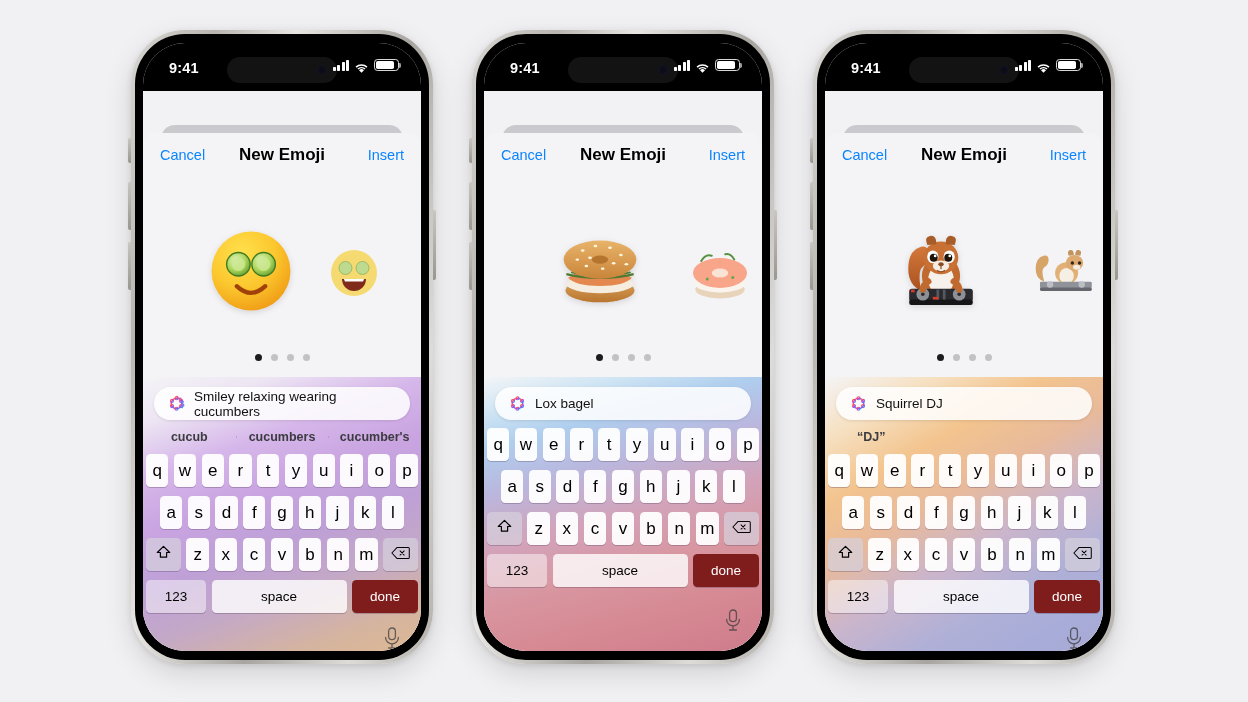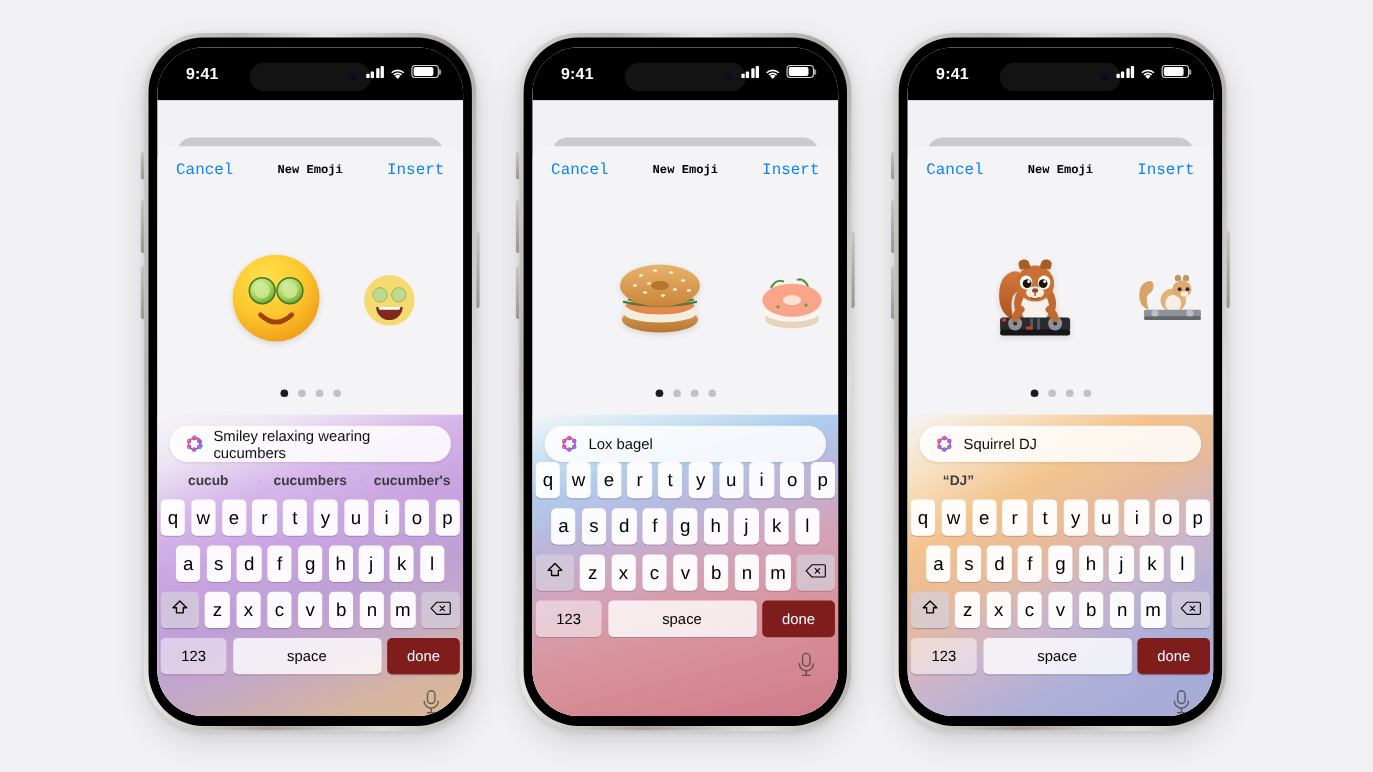--- a/index.html
+++ b/index.html
@@ -126,45 +126,44 @@
     position: absolute; left: 0; right: 0; top: 90px; bottom: 0;
     background: #f4f4f6; border-radius: 13px 13px 0 0;
     z-index: 7; overflow: hidden;
     display: flex; flex-direction: column;
   }
 
   .navbar {
     position: relative; height: 44px; flex: 0 0 44px;
     display: flex; align-items: center; justify-content: space-between;
     padding: 12px 17px;
-    font-family: Liberation Mono, monospace;
   }
   .nav-btn { color: #0a84ff; font-size: 14.5px; }
-  .nav-title { font-size: 11px; font-weight: bold; color: #000;
+  .nav-title { font-size: 17px; font-weight: bold; color: #000;
     position: absolute; left: 0; right: 0; text-align: center; }
 
   
   .carousel {
     flex: 0 0 auto; position: relative; height: 200px;
     display: flex; align-items: center; padding-left: 66px; gap: 36px;
     overflow: hidden;
   }
   .emoji-main { font-size: 84px; line-height: 1; filter: drop-shadow(0 2px 3px rgba(0,0,0,.12)); }
   .emoji-next { font-size: 50px; line-height: 1; opacity: .95; }
 
   .dots {
     position: absolute; left: 0; right: 0; bottom: 16px;
     display: flex; justify-content: center; gap: 9px;
   }
   .dot { width: 7px; height: 7px; border-radius: 50%; background: #c2c2c6; }
   .dot.active { background: #1c1c1e; }
 
   
   .lower {
-    flex: 1; position: relative; display: flex; flex-direction: column;
+    flex: 1; position: relative; display: flex; flex-direction: column; justify-content: space-between;
   }
   .lower-bg { position: absolute; inset: 0; }
 
   .grad-1 { background:
       linear-gradient(160deg,
         rgba(244,244,246,1) 0%,
         rgba(237,229,243,1) 12%,
         rgba(214,183,234,1) 26%,
         rgba(201,164,225,1) 40%,
         rgba(190,160,214,1) 55%,

